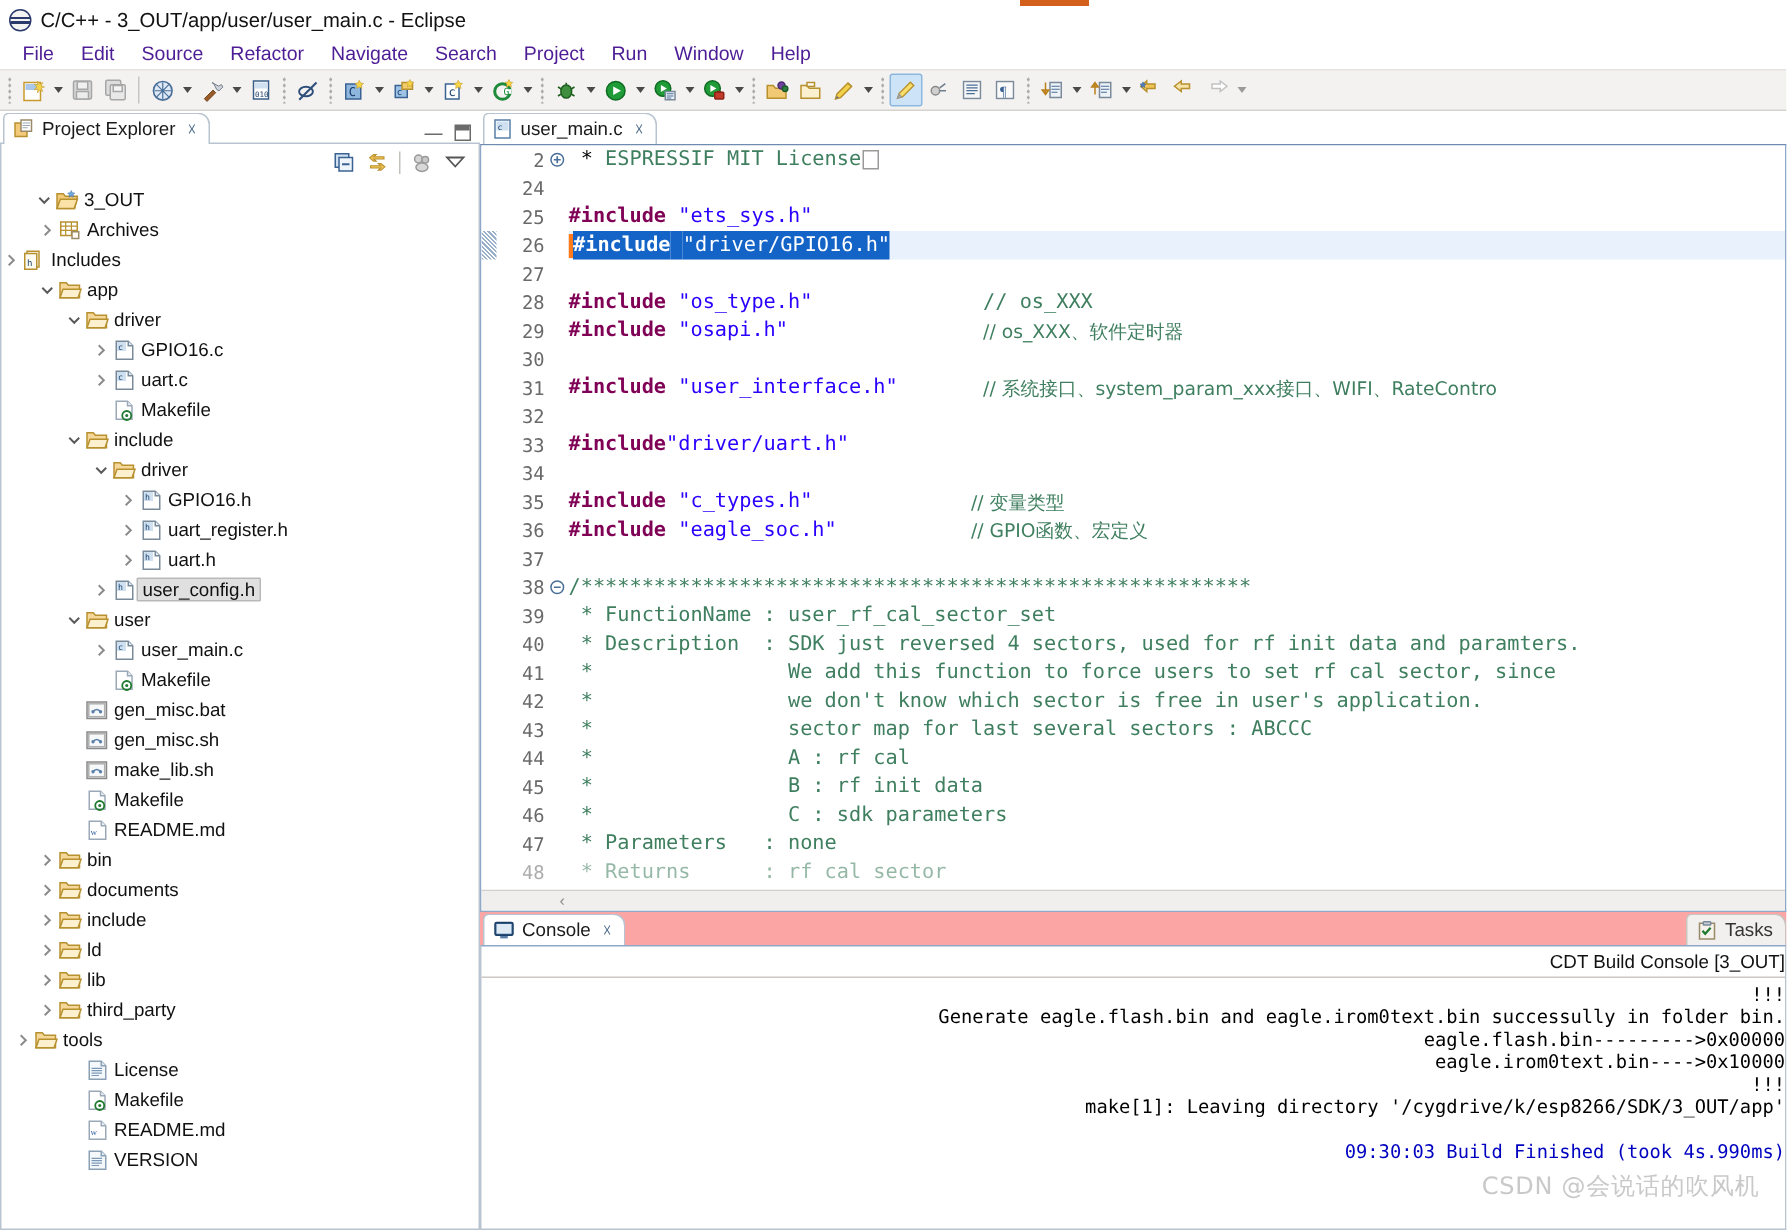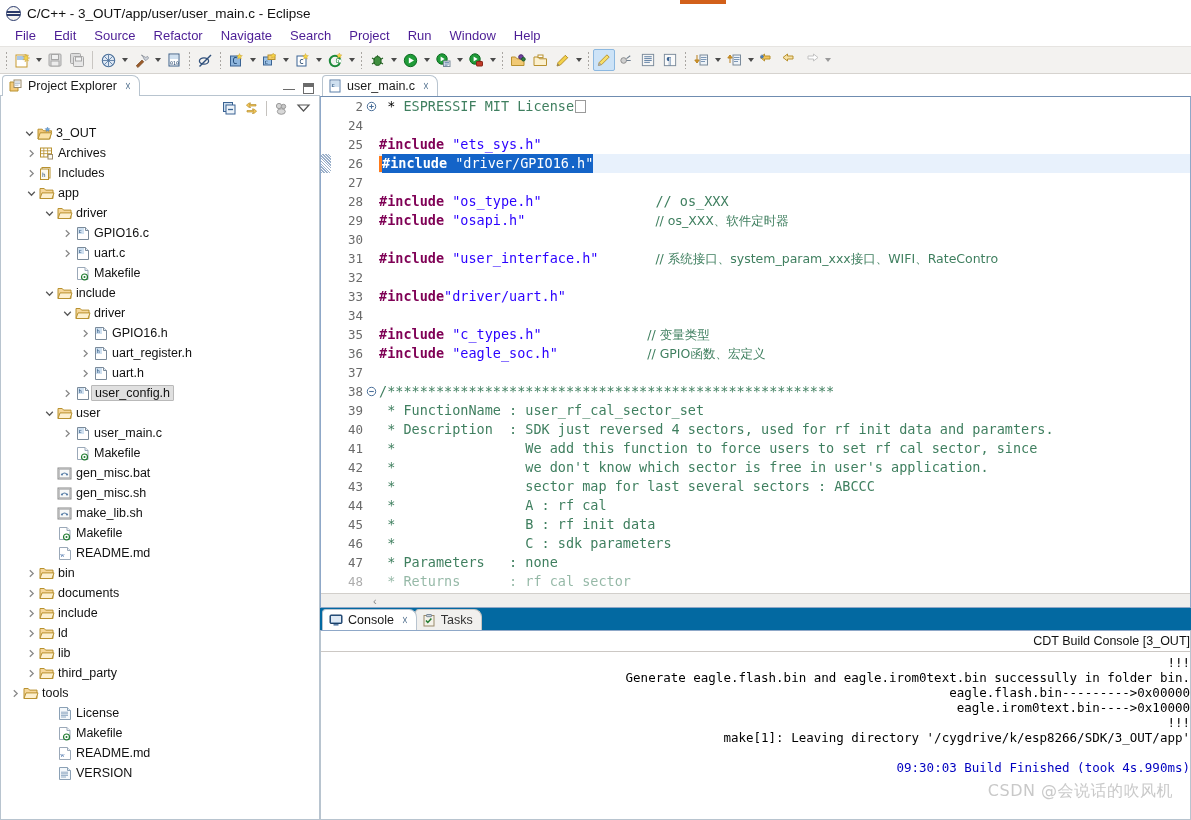--- a/index.html
+++ b/index.html
@@ -125,21 +125,21 @@
   .cjk { font-family:"DejaVu Sans","Liberation Sans",sans-serif; font-size:12.5px; }
 
   .hscroll {
     height:14px; flex:0 0 auto; background:#f0efed; border-top:1px solid #d2cfcb;
     display:flex; align-items:center; padding-left:52px;
   }
   .hscroll .arrow-l { color:#8a8a8a; font-size:11px; }
 
   
   .console-wrap { height:212px; flex:0 0 auto; display:flex; flex-direction:column; background:#ffffff; }
-  .console-tabs { height:22px; display:flex; align-items:flex-end; padding-left:2px; position:relative; background:#0369a1;}
+  .console-tabs { height:22px; display:flex; align-items:flex-end; padding-left:2px; position:relative; background:#fca5a5;justify-content:space-between;}
   .console-box { flex:1 1 auto; display:flex; flex-direction:column; border:1px solid #b8c4cf; border-top:1px solid #8fa8c8; min-height:0;text-align:right;}
   .console-title { font-size:12.5px; padding:3px 0 3px 4px; color:#111; border-bottom:1px solid #ccc8c4;}
   .console-out { flex:1 1 auto; padding:3px 0 0 4px; overflow:hidden; }
   .cline { font-family:"DejaVu Sans Mono","Liberation Mono",monospace; font-size:12.5px; line-height:15px; color:#000; white-space:pre; }
   .cline.blue { color:#0000c0; }
   .cline.spacer { height:15px; }
 
   
   .watermark {
     position:absolute; right:18px; bottom:18px; color:#c9c9c9; font-size:16px;
@@ -479,21 +479,21 @@
           </span>
           <span class="ticon">
             <svg width="16" height="15" viewBox="0 0 16 15">
               <rect x="1.5" y="2" width="11" height="9" fill="#fff" stroke="#b8912f"></rect>
               <path d="M1.5 4.8h11M1.5 7.6h11M4.8 2v9M8.6 2v9" stroke="#b8912f" stroke-width=".8"></path>
               <rect x="9" y="8.5" width="4.5" height="4.5" fill="#fdfbf3" stroke="#9a8a6a"></rect>
             </svg>
           </span>
           <span class="tlabel">Archives</span>
         </div>
-        <div class="trow" style="padding-left: 24px;">
+        <div class="trow" style="">
           <span class="twist">
             <svg width="9" height="9" viewBox="0 0 9 9">
               <path d="M2.8 1.2 L6.2 4.5 L2.8 7.8" fill="none" stroke="#8a8a8a" stroke-width="1.3"></path>
             </svg>
           </span>
           <span class="ticon">
             <svg width="16" height="15" viewBox="0 0 16 15">
               <rect x="3" y="1.5" width="8" height="10.5" fill="#fff" stroke="#b8912f"></rect>
               <rect x="1.5" y="3" width="8" height="10.5" fill="#fdfaf0" stroke="#b8912f"></rect>
               <text x="3" y="11" font-size="6" fill="#16406e" font-family="monospace">h</text>

